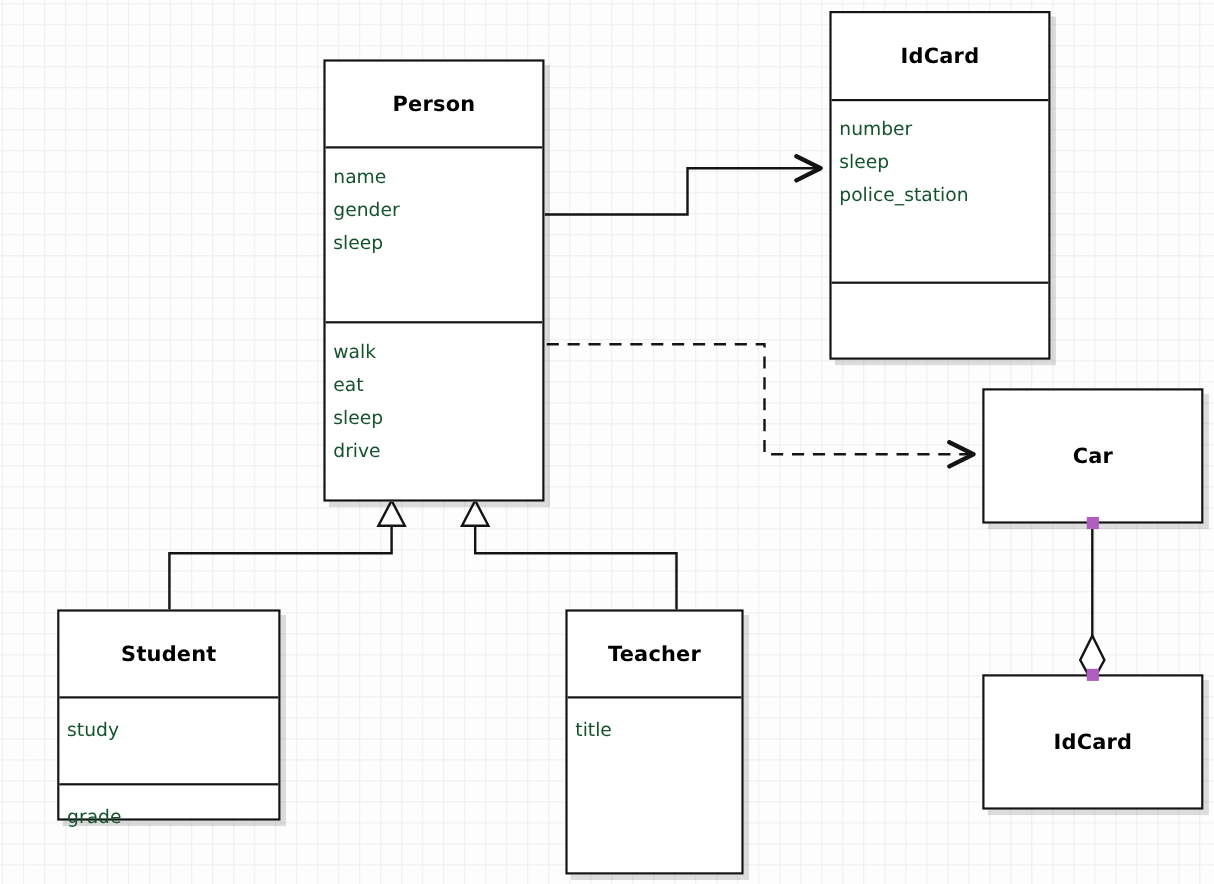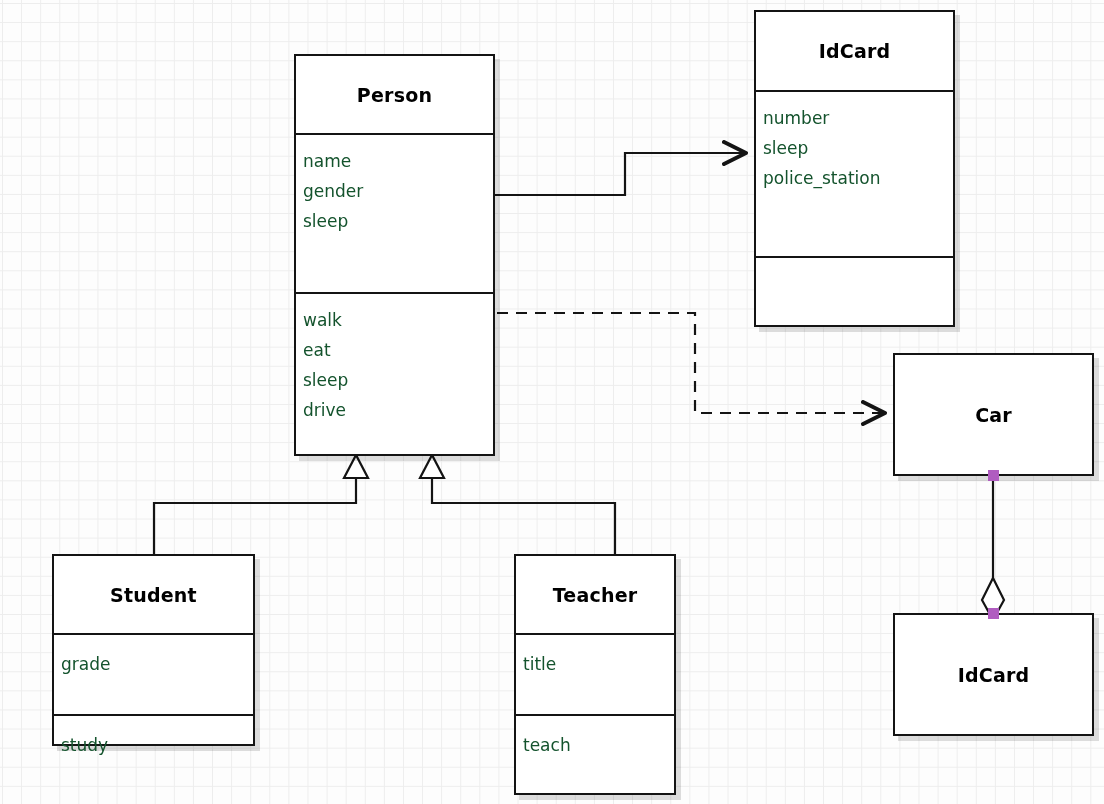--- a/index.html
+++ b/index.html
@@ -126,35 +126,32 @@
     <div class="compartment member-list" style="height:166px;">
       <div class="member">number</div>
       <div class="member">sleep</div>
       <div class="member">police_station</div>
     </div>
     <div class="compartment" style="height:33px;"></div>
   </div>
 
   <div class="uml-class" style="left:52px; top:554px; width:203px; height:192px;">
     <div class="compartment cls-title" style="height:77px;">Student</div>
+    <div class="compartment member-single" style="height:79px;">
+      <div class="member">study</div>
+    </div>
     <div class="compartment member-single" style="height:81px;">
       <div class="member">grade</div>
-    </div>
-    <div class="compartment member-single" style="height:79px;">
-      <div class="member">study</div>
     </div>
   </div>
 
   <div class="uml-class" style="left:514px; top:554px; width:162px; height:241px;">
     <div class="compartment cls-title" style="height:77px;">Teacher</div>
     <div class="compartment member-single" style="height:81px;">
       <div class="member">title</div>
-    </div>
-    <div class="compartment member-single" style="height:79px;">
-      <div class="member">teach</div>
     </div>
   </div>
 
   <div class="uml-class" style="left:893px; top:353px; width:201px; height:123px;">
     <div class="compartment cls-title" style="height:100%;">Car</div>
   </div>
 
   <div class="uml-class" style="left:893px; top:613px; width:201px; height:123px;">
     <div class="compartment cls-title" style="height:100%;">IdCard</div>
   </div>

